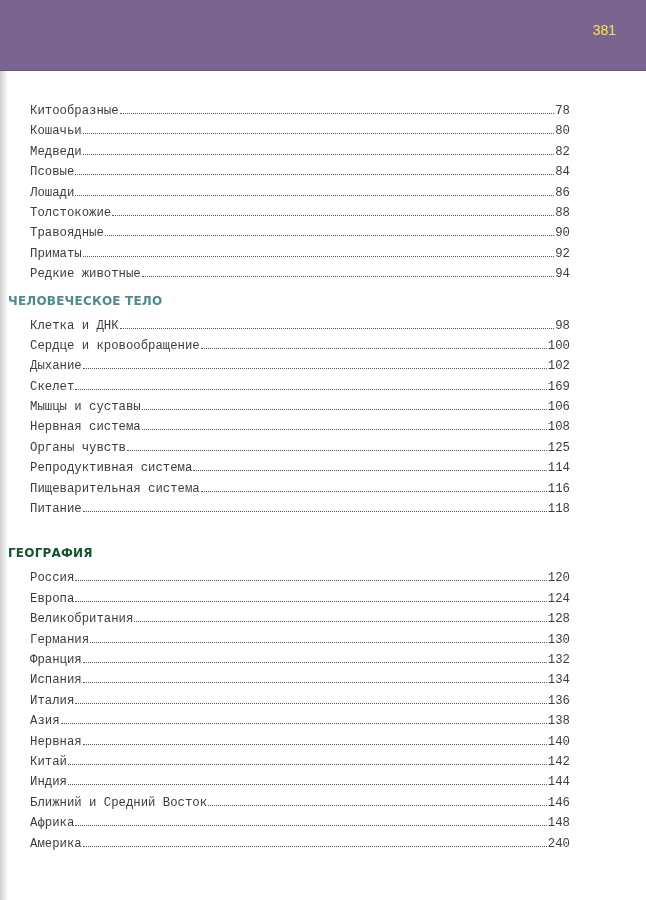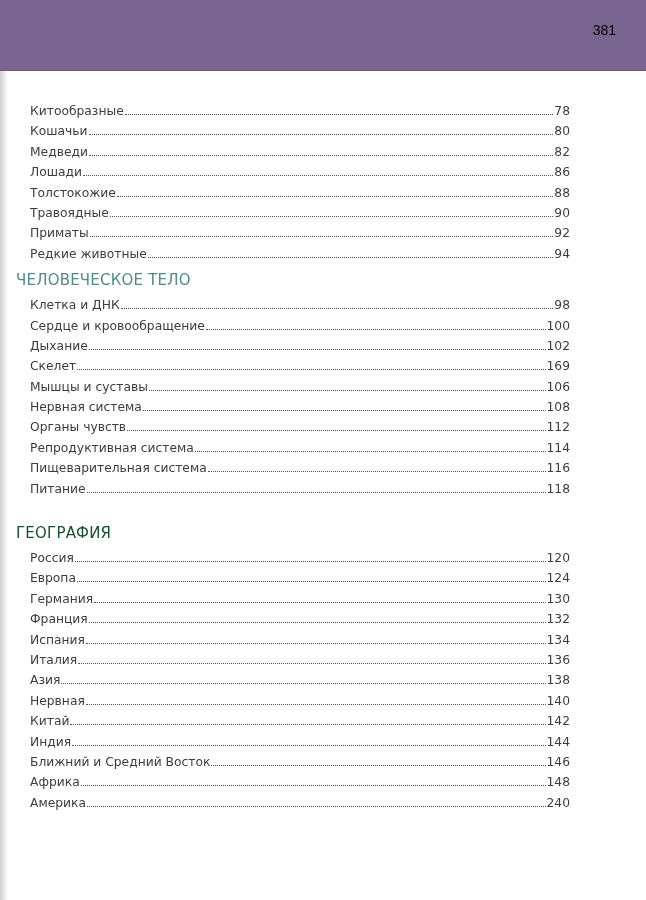--- a/index.html
+++ b/index.html
@@ -31,48 +31,49 @@
       height: 70px;
       background: #7a6591;
       border-bottom: 1px solid #6a5680;
     }
     .page-number {
       position: absolute;
       right: 30px;
       top: 22px;
       font-family: "Liberation Sans", sans-serif;
       font-size: 14px;
-      color: #000000;
+      color: #fde047;
     }
     .toc {
       position: absolute;
       left: 0;
       top: 101px;
       width: 646px;
     }
     .section-heading {
-      margin-left: 16px;
+      margin-left: 8px;
       font-family: "DejaVu Sans", sans-serif;
-      font-weight: normal;
-      font-size: 15px;
+      font-weight: bold;
+      font-size: 12px;
       letter-spacing: 0.2px;
       height: 20px;
       line-height: 20px;
     }
     .entries {
       margin-left: 30px;
       width: 540px;
     }
     .entry {
       display: flex;
       align-items: baseline;
       height: 20.4px;
       line-height: 20.4px;
       font-size: 12.3px;
       color: #3d3d3d;
+      font-family: Liberation Mono, monospace;
     }
     .entry .title {
       white-space: nowrap;
       flex: 0 0 auto;
     }
     .entry .leader {
       flex: 1 1 auto;
       border-bottom: 1px dotted #555;
       margin: 0 1px 4px 1px;
       height: 1px;
@@ -106,20 +107,25 @@
         <span class="title">Кошачьи</span>
         <span class="leader"></span>
         <span class="page">80</span>
       </div>
     <div class="entry">
         <span class="title">Медведи</span>
         <span class="leader"></span>
         <span class="page">82</span>
       </div>
     <div class="entry">
+        <span class="title">Псовые</span>
+        <span class="leader"></span>
+        <span class="page">84</span>
+      </div>
+    <div class="entry">
         <span class="title">Лошади</span>
         <span class="leader"></span>
         <span class="page">86</span>
       </div>
     <div class="entry">
         <span class="title">Толстокожие</span>
         <span class="leader"></span>
         <span class="page">88</span>
       </div>
     <div class="entry">
@@ -170,21 +176,21 @@
         <span class="page">106</span>
       </div>
     <div class="entry">
         <span class="title">Нервная система</span>
         <span class="leader"></span>
         <span class="page">108</span>
       </div>
     <div class="entry">
         <span class="title">Органы чувств</span>
         <span class="leader"></span>
-        <span class="page">112</span>
+        <span class="page">125</span>
       </div>
     <div class="entry">
         <span class="title">Репродуктивная система</span>
         <span class="leader"></span>
         <span class="page">114</span>
       </div>
     <div class="entry">
         <span class="title">Пищеварительная система</span>
         <span class="leader"></span>
         <span class="page">116</span>
@@ -205,20 +211,25 @@
         <span class="title">Россия</span>
         <span class="leader"></span>
         <span class="page">120</span>
       </div>
     <div class="entry">
         <span class="title">Европа</span>
         <span class="leader"></span>
         <span class="page">124</span>
       </div>
     <div class="entry">
+        <span class="title">Великобритания</span>
+        <span class="leader"></span>
+        <span class="page">128</span>
+      </div>
+    <div class="entry">
         <span class="title">Германия</span>
         <span class="leader"></span>
         <span class="page">130</span>
       </div>
     <div class="entry">
         <span class="title">Франция</span>
         <span class="leader"></span>
         <span class="page">132</span>
       </div>
     <div class="entry">

